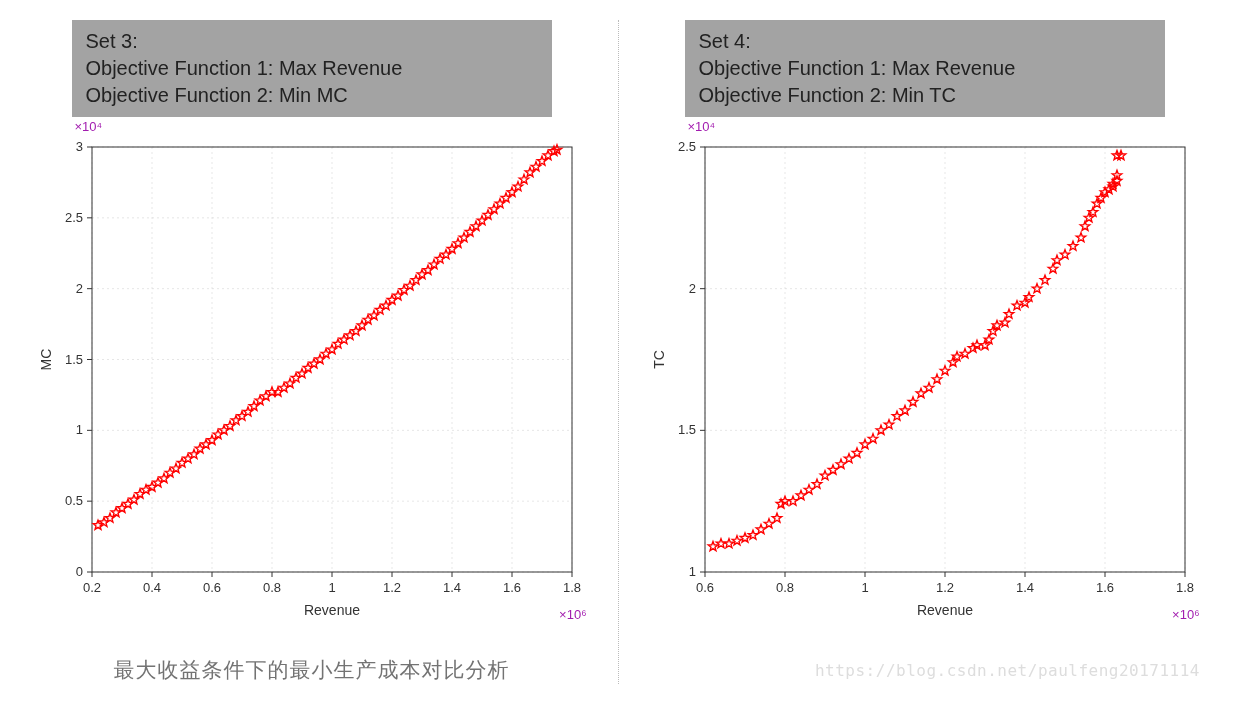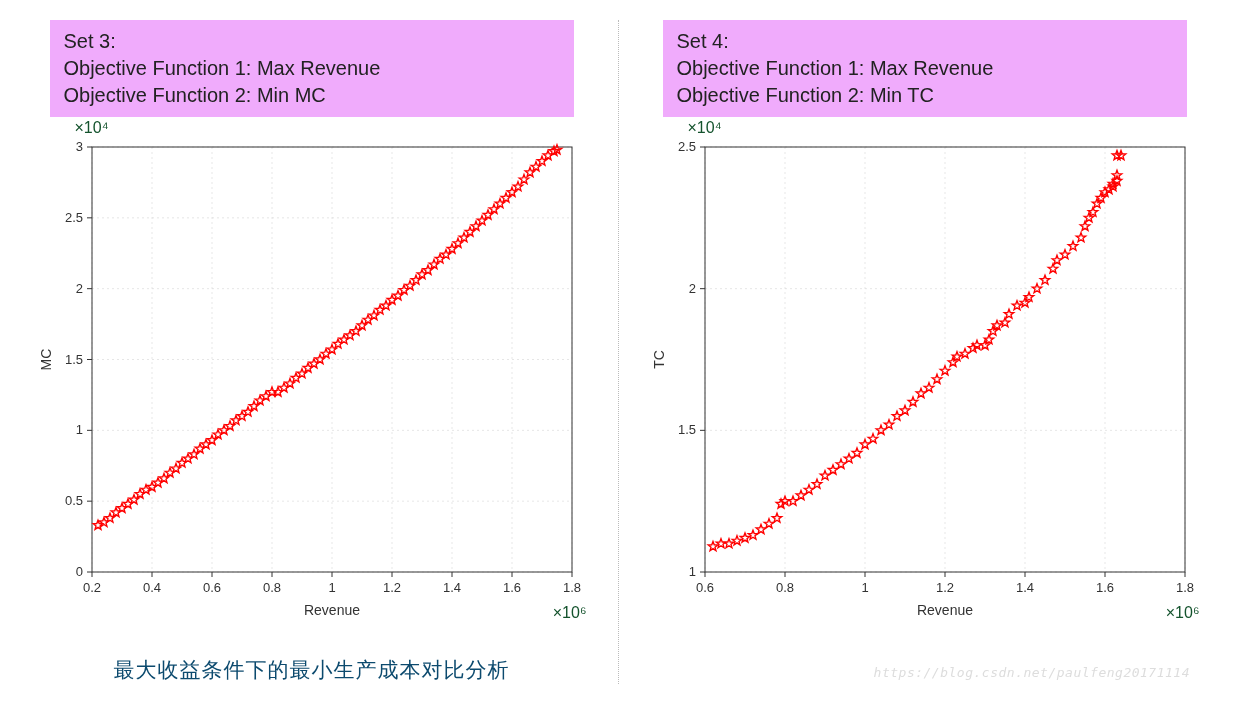--- a/index.html
+++ b/index.html
@@ -15,64 +15,63 @@
     gap: 30px;
     justify-content: center;
   }
   .panel {
     flex: 1;
     display: flex;
     flex-direction: column;
     align-items: center;
   }
   .header-box {
-    background: #f0abfc;
+    background: #a3a3a3;
     padding: 8px 14px;
-    width: 524px;
+    width: 480px;
     box-sizing: border-box;
     margin-bottom: 20px;
     font-size: 20px;
     color: #222;
     line-height: 1.35;
   }
   .chart-wrap { position: relative; }
   .exp {
     position: absolute;
-    font-size: 16px;
-    color: #14532d;
+    font-size: 13px;
+    color: #a21caf;
   }
   .exp.yexp { top: -18px; left: 38px; }
   .exp.xexp { bottom: 9px; right: 0; }
   svg .axis { stroke: #333; stroke-width: 1; fill: none; }
   svg .grid line { stroke: #ccc; stroke-width: 0.5; stroke-dasharray: 2 3; }
   svg text { font-size: 13px; fill: #333; font-family: Arial, sans-serif; }
   svg .ylabel, svg .xlabel { font-size: 14px; }
   .caption {
     margin-top: 25px;
     font-size: 21px;
-    color: #0c4a6e;
+    color: #737373;
     letter-spacing: 1px;
   }
   .divider {
     position: absolute;
     left: 50%;
     top: 0;
     bottom: 0;
     border-left: 1px dotted #bbb;
   }
   .stage { position: relative; }
   .watermark {
     position: absolute;
-    right: 26px;
+    right: 16px;
     bottom: 4px;
-    font-size: 13px;
+    font-size: 16px;
     color: #ddd;
     font-family: monospace;
     letter-spacing: 0.5px;
-    font-style: italic;
   }
 </style>
 </head>
 <body>
 
 <div class="stage">
   <div class="divider"></div>
   <div class="container">
 
     <div class="panel">

